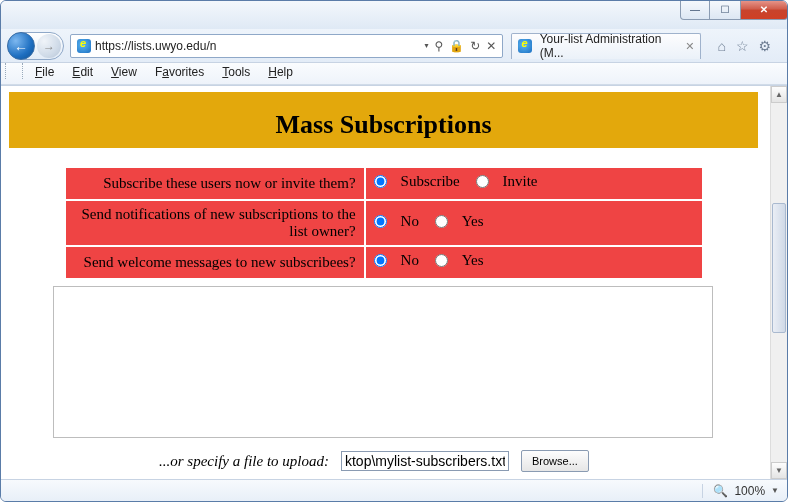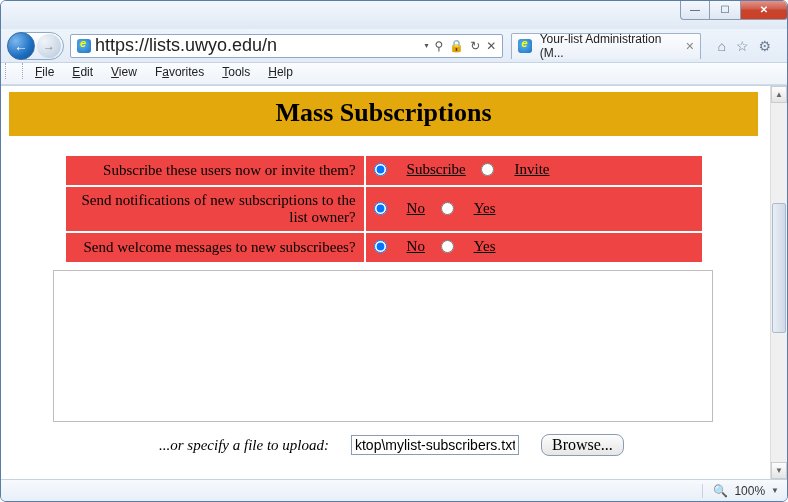--- a/index.html
+++ b/index.html
@@ -85,21 +85,21 @@
     padding: 0 2px 0 6px;
     border-radius: 2px;
   }
   .ie-icon {
     width:14px;height:14px;border-radius:3px;
     background: radial-gradient(circle at 40% 40%, #5db7f2, #1b6fc2);
     margin-right:4px;
     position:relative;
   }
   .ie-icon::after{content:"e";color:#ff0;position:absolute;top:-2px;left:3px;font-size:11px;font-weight:bold;font-style:italic;}
-  .addr-text { flex:1; font-size: 18px; color:#222; overflow:hidden; white-space:nowrap;}
+  .addr-text { flex:1; font-size: 12px; color:#222; overflow:hidden; white-space:nowrap;}
   .addr-icons { display:flex; gap:6px; color:#555; padding:0 4px; align-items:center;}
   .addr-icons span {font-size:12px;}
   
   .tab {
     height: 26px; min-width: 190px; max-width:190px;
     border: 1px solid #9fb2cc; border-bottom: none;
     background: linear-gradient(to bottom, #fdfdfe, #ebf1f9);
     display:flex;align-items:center;gap:4px;padding:0 6px;
     font-size:12px;color:#222;
     border-radius: 2px 2px 0 0;
@@ -134,46 +134,46 @@
     display:flex;flex-direction:column;
   }
   .vscroll .arr{height:17px;background:linear-gradient(to bottom,#fdfdfd,#e4e4e4);border:1px solid #ccc;display:flex;align-items:center;justify-content:center;font-size:8px;color:#666;}
   .vscroll .track{flex:1;position:relative;}
   .vscroll .thumb{position:absolute;left:1px;right:1px;top:100px;height:130px;background:linear-gradient(to right,#eaeef5,#cfd9e7);border:1px solid #a9b9cf;border-radius:2px;}
   
   .page { padding: 0 12px 0 8px; font-family: "Times New Roman", serif; }
   .banner {
     background:#e3a80c;
     text-align:center;
-    padding: 6px 0 8px 0;
+    padding: 18px 0 8px 0;
     margin-bottom: 18px;
   }
   .banner h1{margin:0;font-size:26px;font-weight:bold;color:#000;font-family:"Times New Roman",serif;}
   .opts-table{width:640px;margin:0 auto 6px auto;border-collapse:separate;border-spacing:2px;}
   .opts-table td{background:#ef4444;padding:5px 8px;font-size:15px;color:#000;vertical-align:middle;}
   .opts-table td.lbl{text-align:right;width:300px;}
   .opts-table td.val{width:338px;}
-  .radio{display:inline-flex;align-items:center;gap:20px;margin-right:12px;font-size:15px;text-decoration:underline;}
+  .radio{display:inline-flex;gap:14px;margin-right:12px;font-size:15px;}
   .radio input{margin:0;}
   .hint{font-style:italic;font-size:15px;color:#000;margin:4px 0 2px 44px;}
   .ta-wrap{margin:2px 44px 4px 44px;}
   textarea.addresses{
     width:660px;height:152px;resize:none;
     border:1px solid #bdbdbd;font-family:monospace;font-size:12px;
     padding:2px; overflow-y:scroll;
   }
-  .upload-row{display:flex;align-items:center;gap:22px;margin:8px 0 0 150px;}
+  .upload-row{display:flex;align-items:center;gap:12px;margin:8px 0 0 150px;}
   .upload-row .uplabel{font-style:italic;font-size:15px;}
   .upload-row input[type=text]{
     width:168px;height:20px;border:1px solid #8a9bb2;font-size:14px;padding:0 3px;
     font-family:Tahoma,sans-serif;
   }
   .upload-row button{
     height:22px;border:1px solid #8a9bb2;background:linear-gradient(to bottom,#fdfdfd,#e6e6e6);
-    font-size:16px;padding:0 10px;border-radius:8px;font-family:Liberation Serif, serif;
+    font-size:11px;padding:0 10px;border-radius:2px;font-family:Liberation Sans, sans-serif;
   }
   
   .statusbar{
     height:22px;background:linear-gradient(to bottom,#f7fafd,#e8eff8);
     border-top:1px solid #c7d3e3;
     display:flex;justify-content:flex-end;align-items:center;
     padding:0 8px;gap:6px;font-size:12px;color:#333;
   }
   .zoom-icon{color:#4a78b4;font-size:12px;}
   .drop{color:#555;font-size:8px;}

